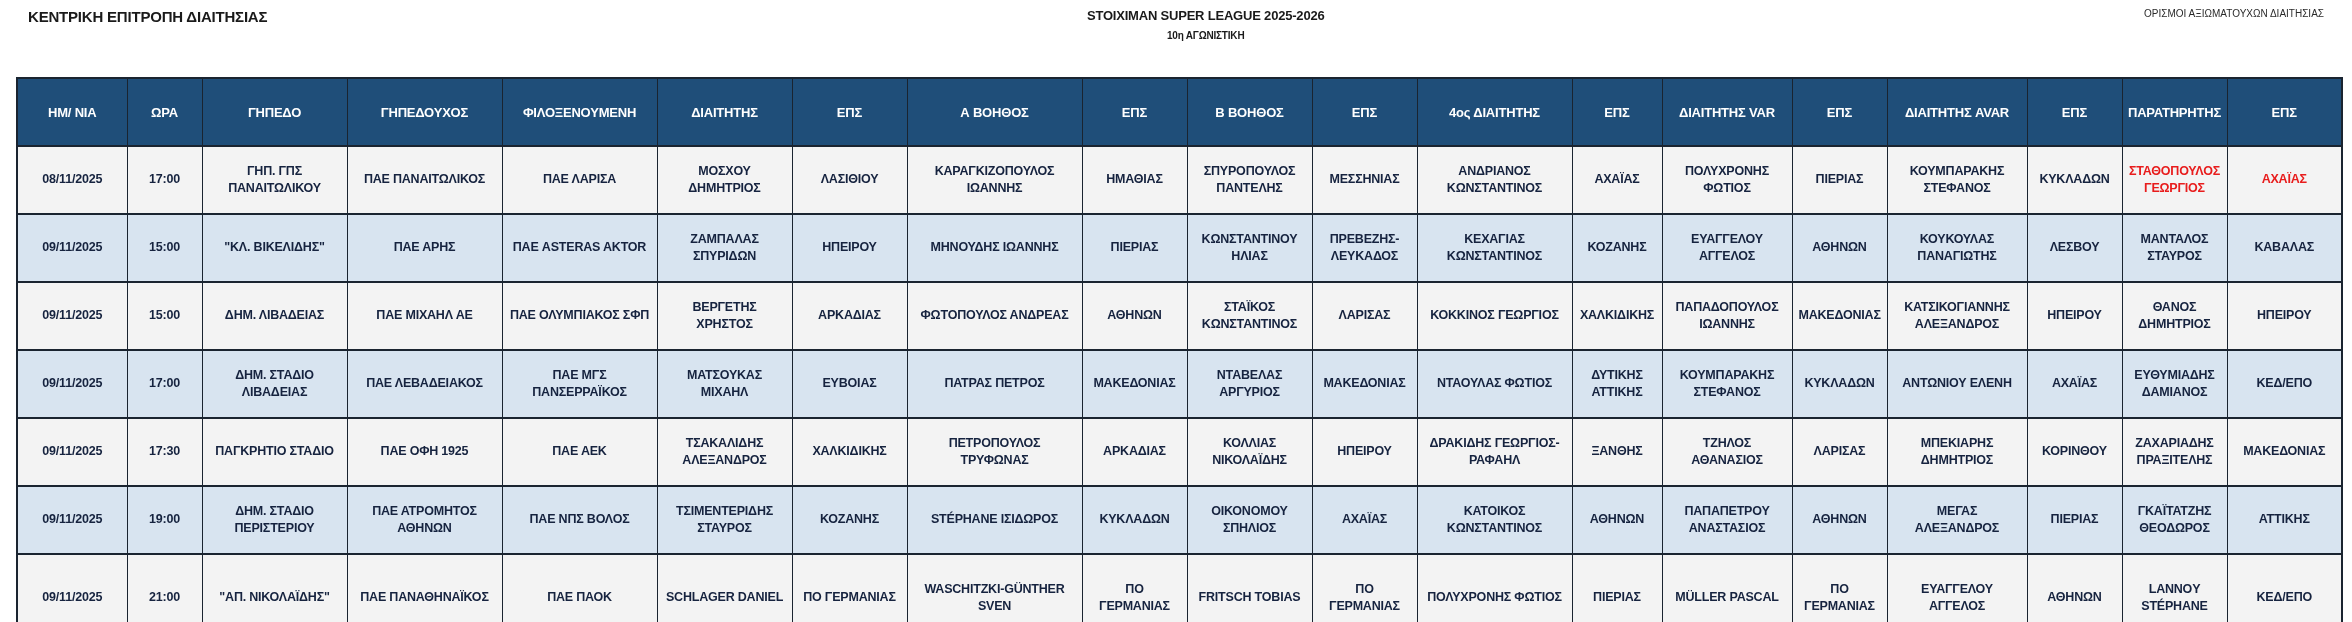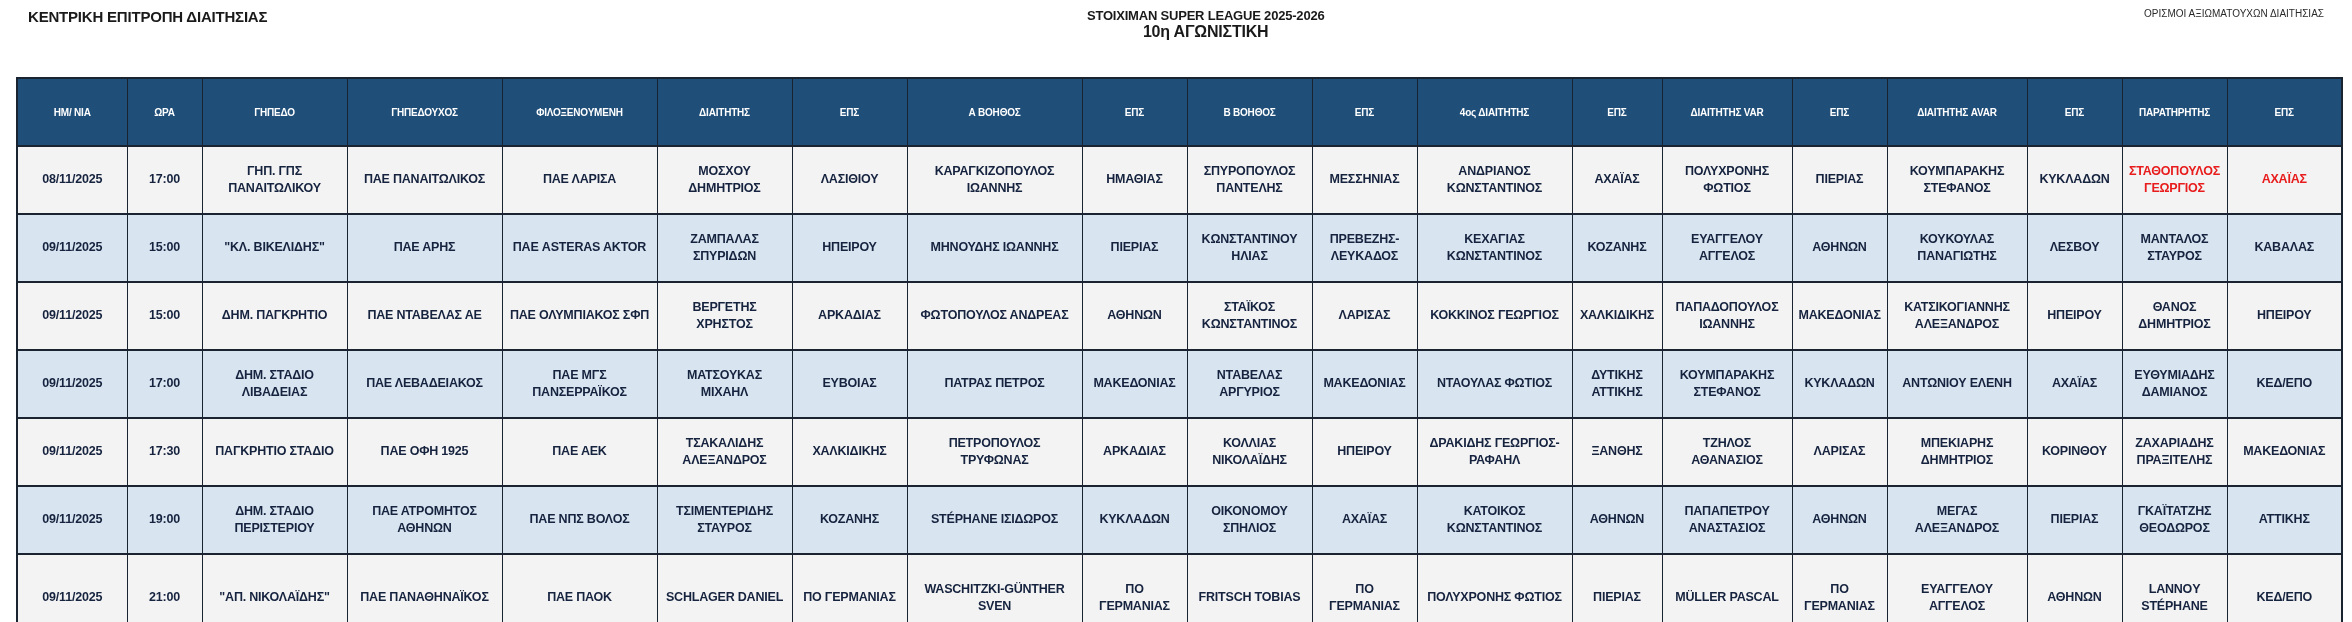--- a/index.html
+++ b/index.html
@@ -24,34 +24,34 @@
     position:absolute;top:8px;left:28px;right:14px;
     display:flex;justify-content:space-between;align-items:flex-start;
   }
   .top-left{
     font-size:15px;font-weight:bold;letter-spacing:-0.2px;white-space:nowrap;color:#1A1A1A;
   }
   .top-center{
     text-align:center;flex:1;color:#1A1A1A;
   }
   .top-center .line1{font-size:13px;font-weight:bold;letter-spacing:-0.2px;}
-  .top-center .line2{font-size:16px;font-weight:bold;letter-spacing:-0.2px;}
+  .top-center .line2{font-size:10px;font-weight:bold;letter-spacing:-0.2px;margin-top:7px;}
   .top-right{
     font-size:10px;font-weight:normal;white-space:nowrap;color:#2A2A2A;
   }
   .table-wrap{
     position:absolute;left:16px;top:77px;
   }
   table.assignments{
     border-collapse:collapse;table-layout:fixed;width:2325px;
     border:2px solid var(--border);
   }
   table.assignments th{
     background:var(--table-header-bg);color:var(--table-header-text);
-    font-size:10px;font-weight:bold;text-align:center;vertical-align:middle;
+    font-size:13px;font-weight:bold;text-align:center;vertical-align:middle;
     height:30px;padding:2px 5px;letter-spacing:-0.2px;
     border:1px solid var(--border);border-bottom:2px solid var(--border);
   }
   table.assignments td{
     font-size:12.5px;font-weight:bold;text-align:center;vertical-align:middle;
     padding:2px 6px;letter-spacing:-0.2px;line-height:1.4;
     border:1px solid var(--border);
     border-top-width:2px;border-bottom-width:2px;
     color:var(--body-text);
     overflow:hidden;
@@ -161,22 +161,22 @@
             <td>ΕΥΑΓΓΕΛΟΥ ΑΓΓΕΛΟΣ</td>
             <td>ΑΘΗΝΩΝ</td>
             <td>ΚΟΥΚΟΥΛΑΣ ΠΑΝΑΓΙΩΤΗΣ</td>
             <td>ΛΕΣΒΟΥ</td>
             <td>ΜΑΝΤΑΛΟΣ ΣΤΑΥΡΟΣ</td>
             <td>ΚΑΒΑΛΑΣ</td>
           </tr>
           <tr class="row-even">
             <td>09/11/2025</td>
             <td>15:00</td>
-            <td>ΔΗΜ. ΠΑΓΚΡΗΤΙΟ</td>
-            <td>ΠΑΕ ΝΤΑΒΕΛΑΣ ΑΕ</td>
+            <td>ΔΗΜ. ΛΙΒΑΔΕΙΑΣ</td>
+            <td>ΠΑΕ ΜΙΧΑΗΛ ΑΕ</td>
             <td>ΠΑΕ ΟΛΥΜΠΙΑΚΟΣ ΣΦΠ</td>
             <td>ΒΕΡΓΕΤΗΣ ΧΡΗΣΤΟΣ</td>
             <td>ΑΡΚΑΔΙΑΣ</td>
             <td>ΦΩΤΟΠΟΥΛΟΣ ΑΝΔΡΕΑΣ</td>
             <td>ΑΘΗΝΩΝ</td>
             <td>ΣΤΑΪΚΟΣ ΚΩΝΣΤΑΝΤΙΝΟΣ</td>
             <td>ΛΑΡΙΣΑΣ</td>
             <td>ΚΟΚΚΙΝΟΣ ΓΕΩΡΓΙΟΣ</td>
             <td>ΧΑΛΚΙΔΙΚΗΣ</td>
             <td>ΠΑΠΑΔΟΠΟΥΛΟΣ ΙΩΑΝΝΗΣ</td>

